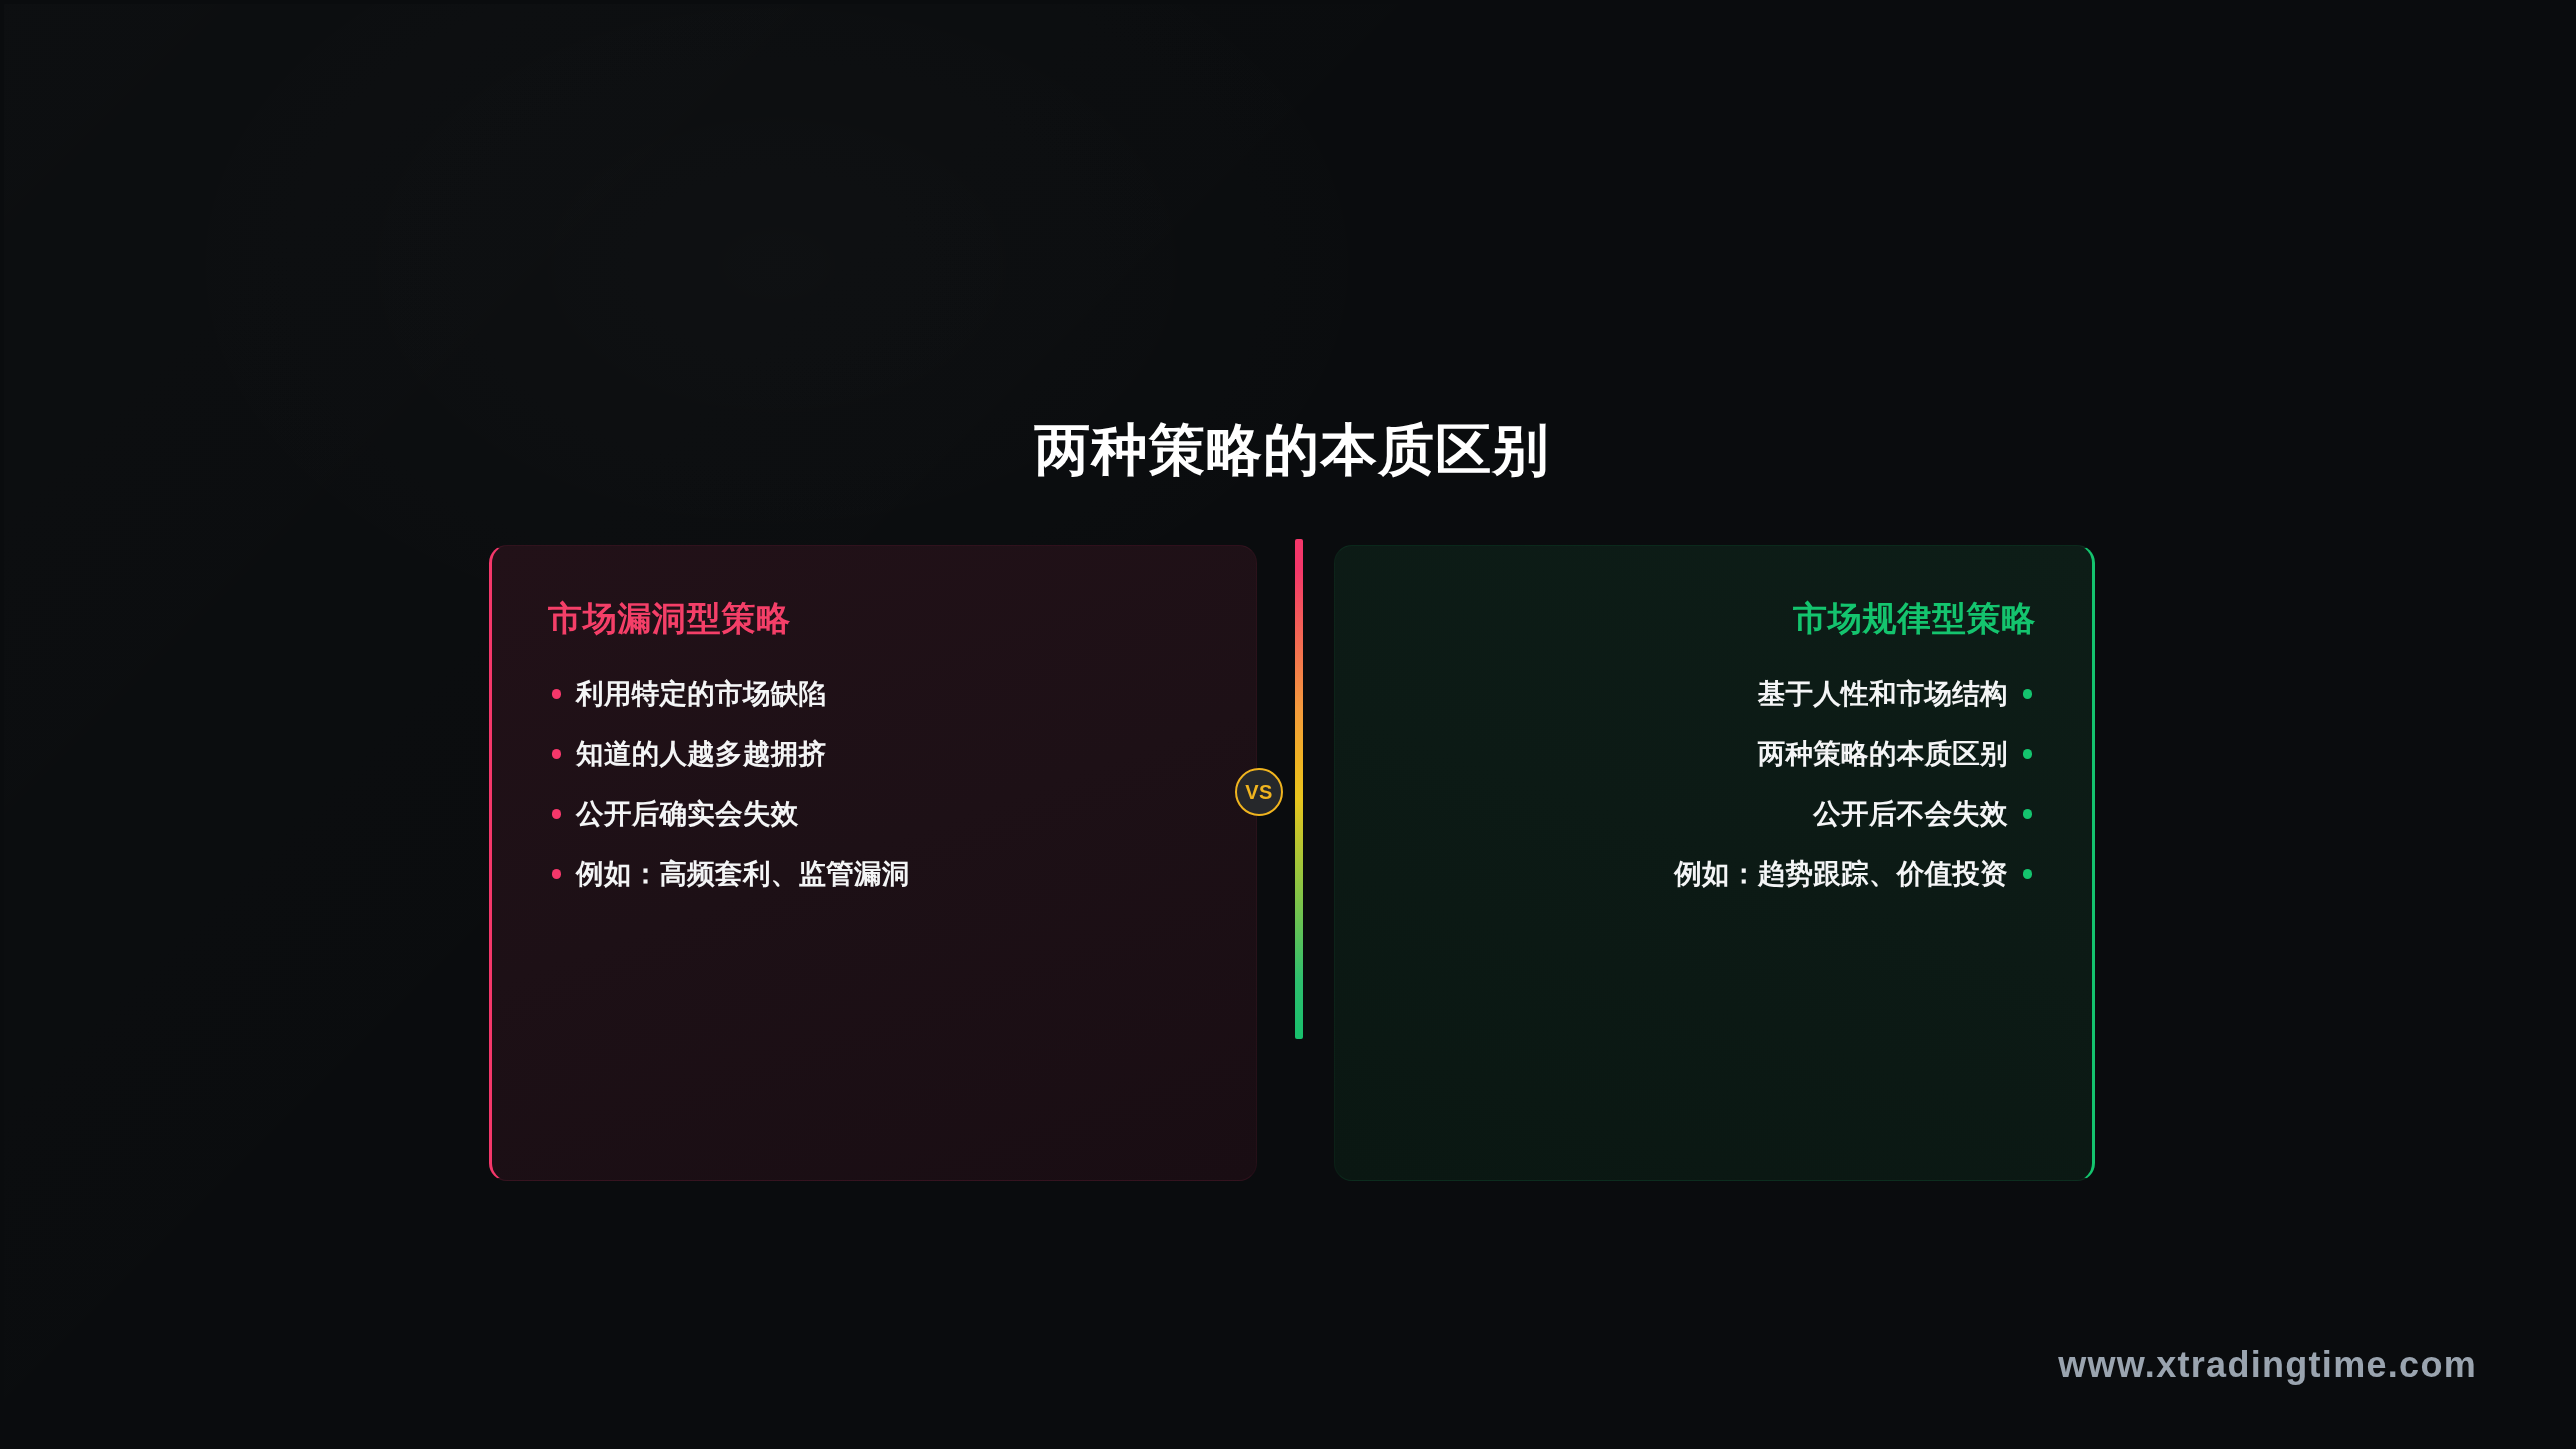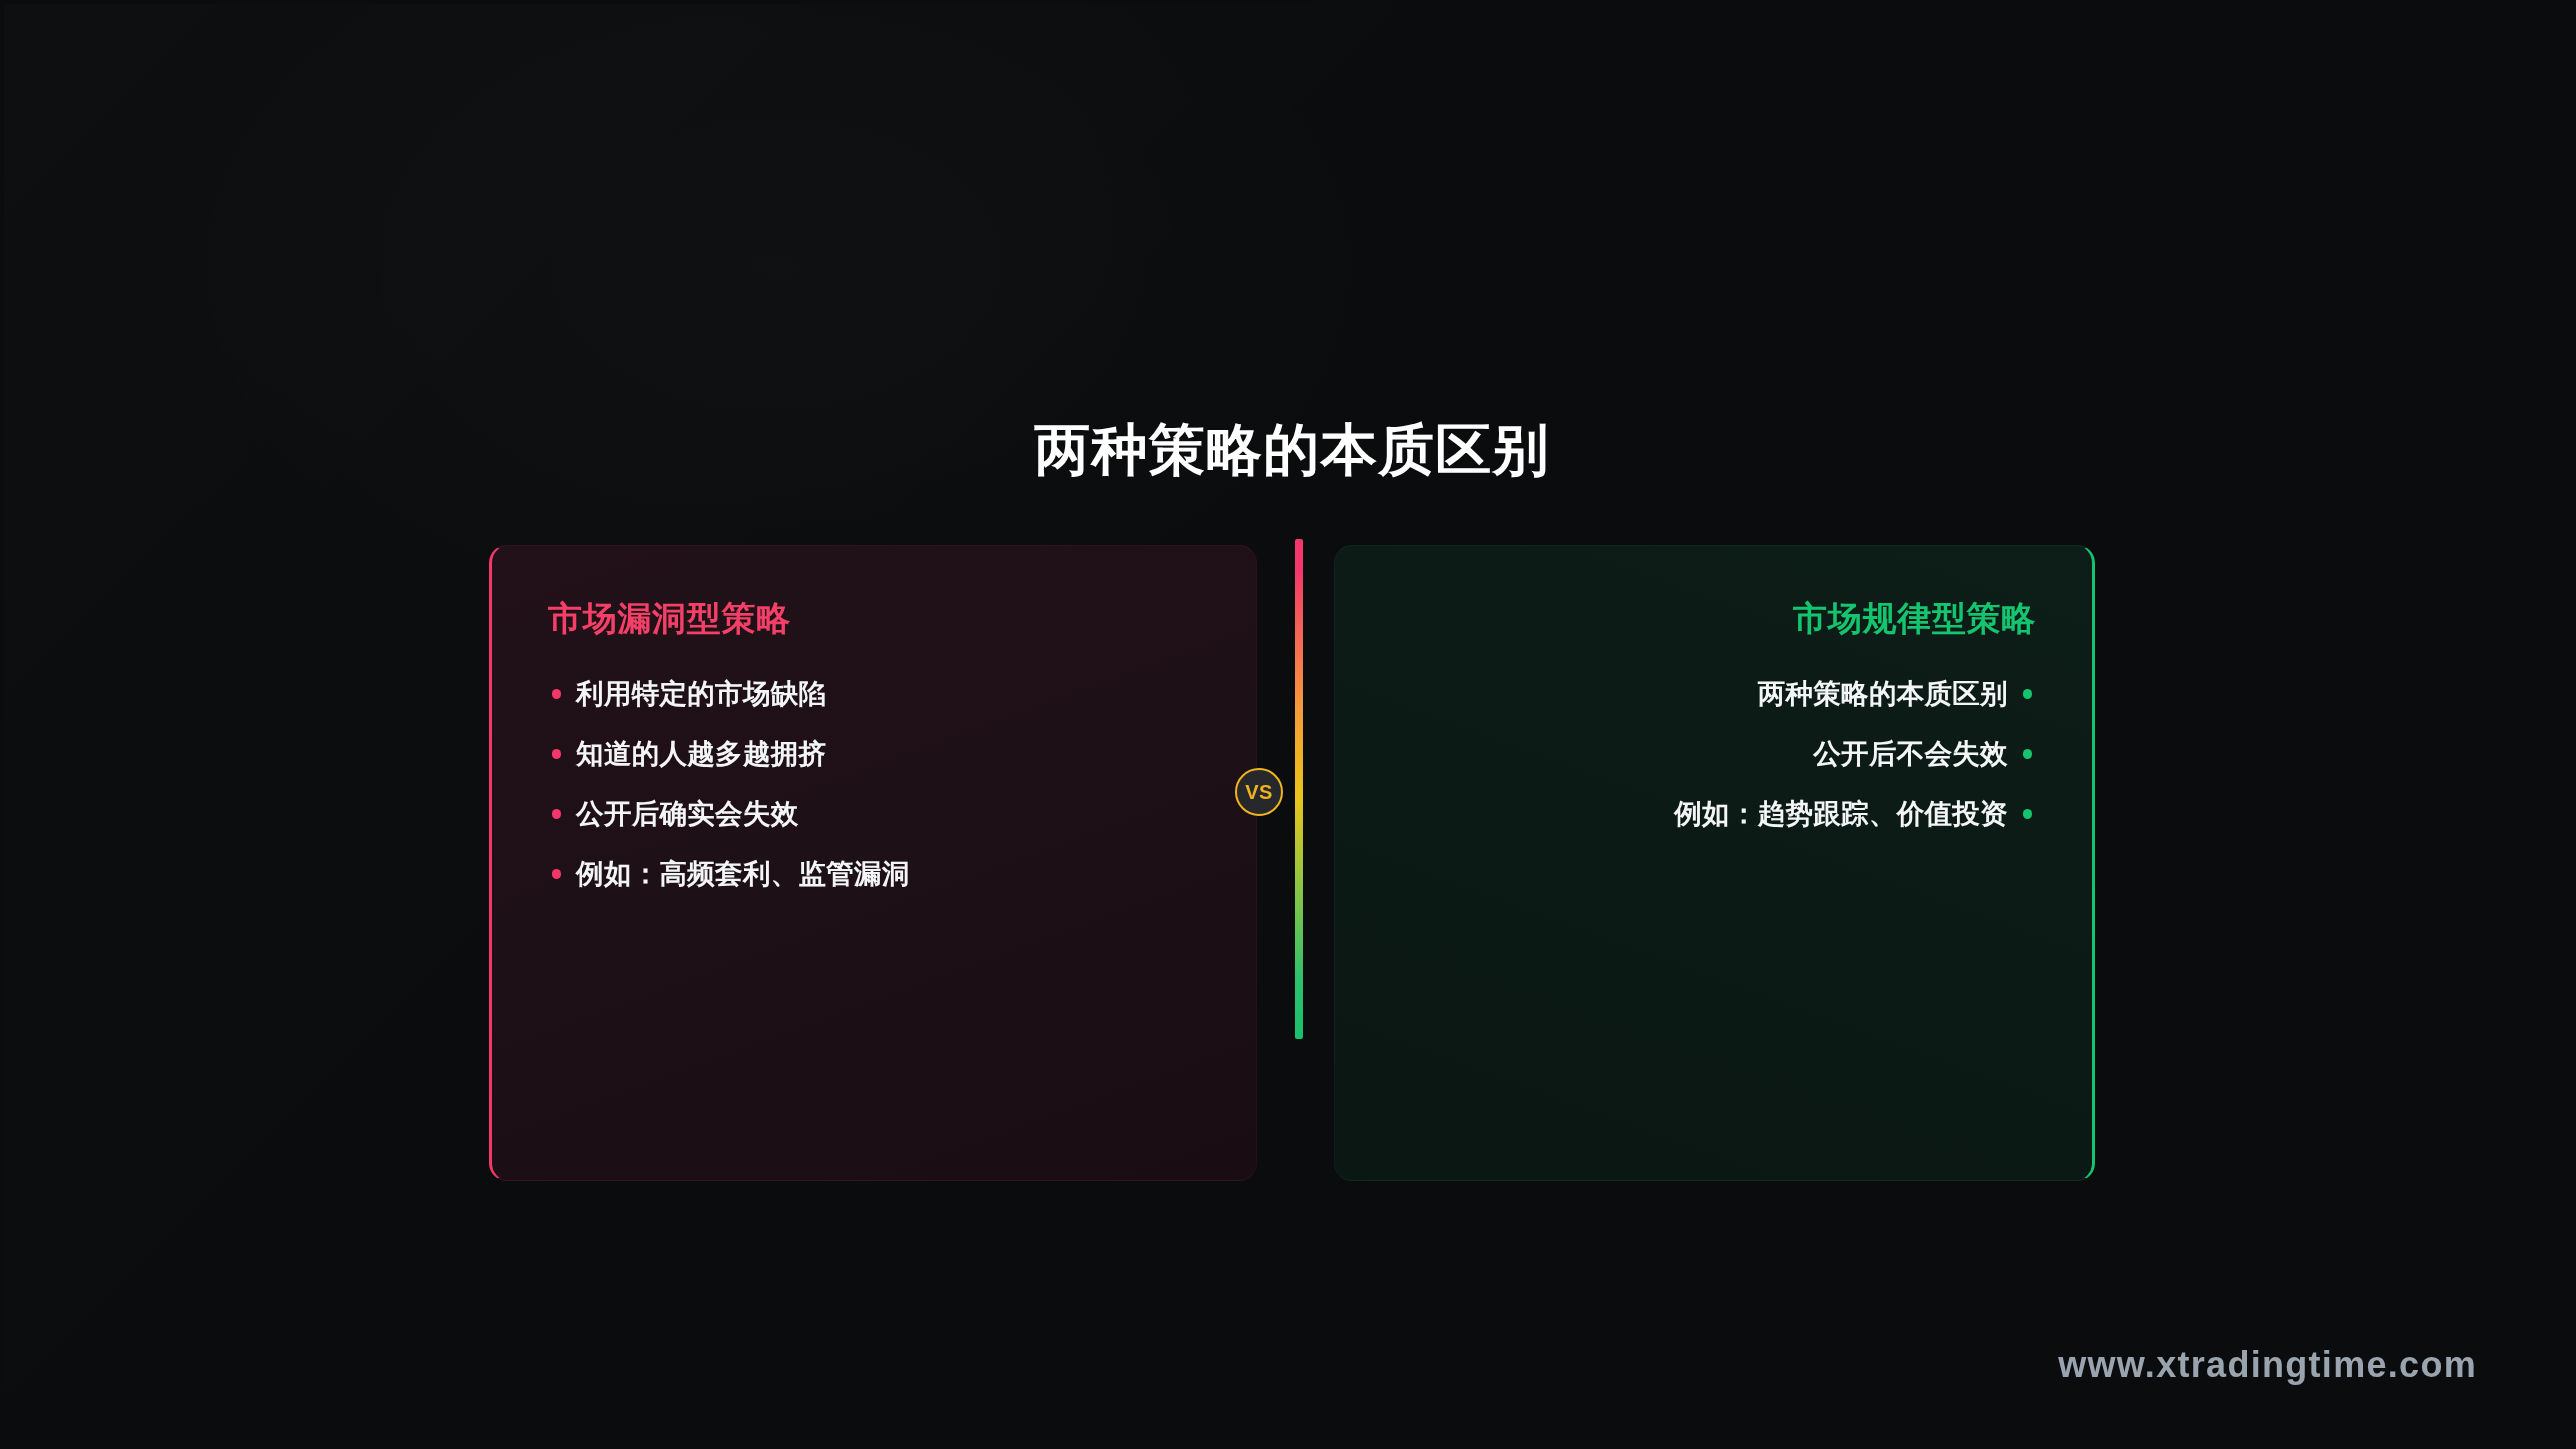--- a/index.html
+++ b/index.html
@@ -216,20 +216,24 @@
       </ul>
     </div>
   </div>
 
   <div class="card card-right">
     <div class="card-inner">
       <div class="card-heading">市场规律型策略</div>
 
       <ul class="bullet-list">
         <li class="bullet">
+          <span class="bullet-text">基于人性和市场结构</span>
+          <span class="dot"></span>
+        </li>
+        <li class="bullet">
           <span class="bullet-text">两种策略的本质区别</span>
           <span class="dot"></span>
         </li>
         <li class="bullet">
           <span class="bullet-text">公开后不会失效</span>
           <span class="dot"></span>
         </li>
         <li class="bullet">
           <span class="bullet-text">例如：趋势跟踪、价值投资</span>
           <span class="dot"></span>

